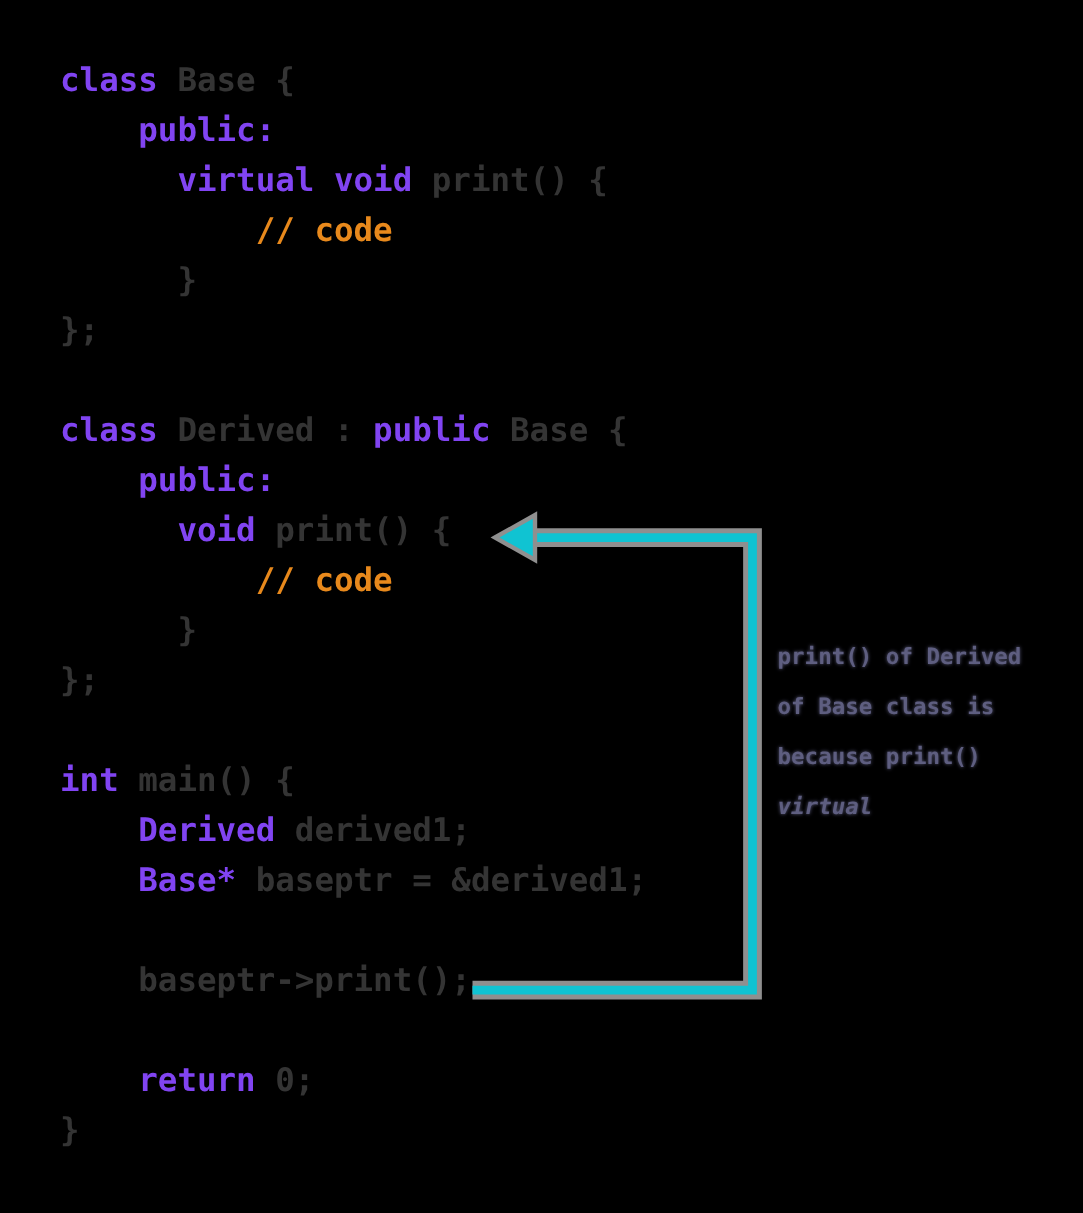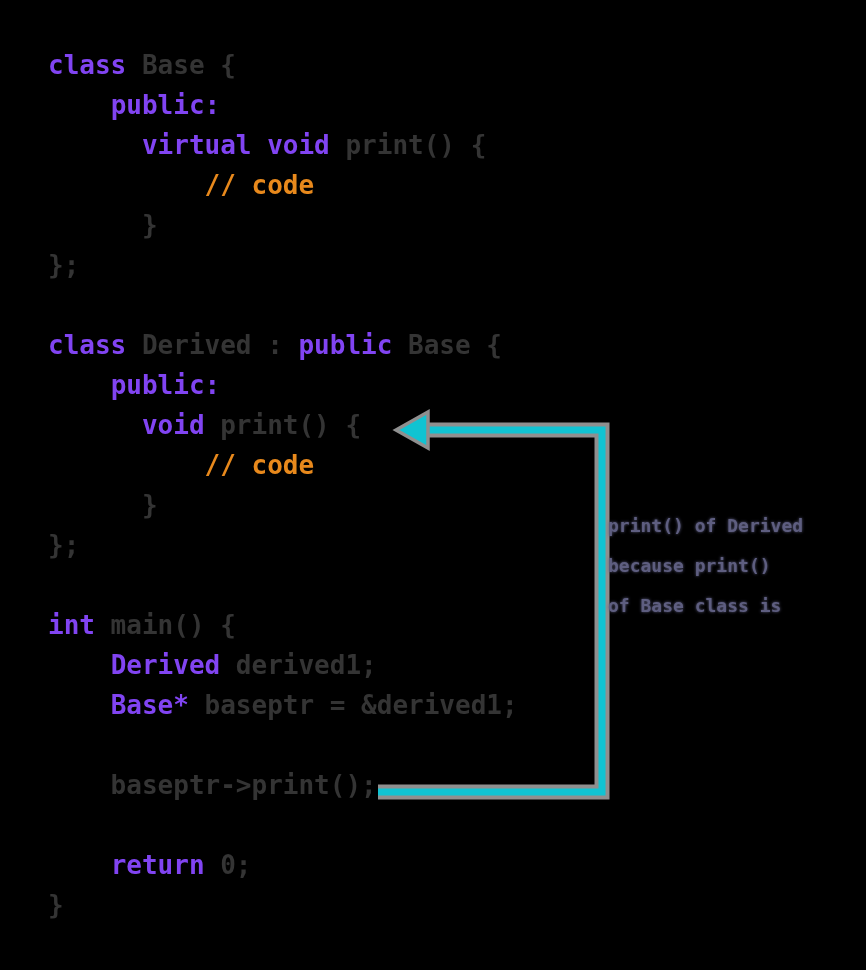--- a/index.html
+++ b/index.html
@@ -28,21 +28,21 @@
   }
   .code-line{height:40px;}
   .tok-keyword{color:var(--keyword);}
   .tok-comment{color:var(--comment);}
   .tok-plain{color:var(--plain);}
   .arrow-svg{position:absolute;left:0;top:0;pointer-events:none;}
   .arrow-outline-path{fill:none;stroke:var(--arrow-outline);stroke-width:15;stroke-linejoin:miter;}
   .arrow-core-path{fill:none;stroke:var(--arrow);stroke-width:7;stroke-linejoin:miter;}
   .arrow-head{fill:var(--arrow);stroke:var(--arrow-outline);stroke-width:3.5;stroke-linejoin:miter;}
   .annotation{
-    position:absolute;left:608px;top:506px;
+    position:absolute;left:622px;top:506px;
     font-family:"DejaVu Sans Mono","Liberation Mono",monospace;
     font-size:18px;font-weight:bold;line-height:40px;
     color:var(--annotation);
     text-shadow:0 0 3px var(--annotation);
     white-space:pre;
   }
   .annotation .em{font-style:italic;}
 </style>
 </head>
 <body>
@@ -50,15 +50,15 @@
 <div class="stage">
 
   <pre class="code" id="code"><div class="code-line"><span class="tok-keyword">class</span><span class="tok-plain"> Base {</span></div><div class="code-line"><span class="tok-plain">    </span><span class="tok-keyword">public:</span></div><div class="code-line"><span class="tok-plain">      </span><span class="tok-keyword">virtual void</span><span class="tok-plain"> print() {</span></div><div class="code-line"><span class="tok-plain">          </span><span class="tok-comment">// code</span></div><div class="code-line"><span class="tok-plain">      }</span></div><div class="code-line"><span class="tok-plain">};</span></div><div class="code-line">&nbsp;</div><div class="code-line"><span class="tok-keyword">class</span><span class="tok-plain"> Derived : </span><span class="tok-keyword">public</span><span class="tok-plain"> Base {</span></div><div class="code-line"><span class="tok-plain">    </span><span class="tok-keyword">public:</span></div><div class="code-line"><span class="tok-plain">      </span><span class="tok-keyword">void</span><span class="tok-plain"> print() {</span></div><div class="code-line"><span class="tok-plain">          </span><span class="tok-comment">// code</span></div><div class="code-line"><span class="tok-plain">      }</span></div><div class="code-line"><span class="tok-plain">};</span></div><div class="code-line">&nbsp;</div><div class="code-line"><span class="tok-keyword">int</span><span class="tok-plain"> main() {</span></div><div class="code-line"><span class="tok-plain">    </span><span class="tok-keyword">Derived</span><span class="tok-plain"> derived1;</span></div><div class="code-line"><span class="tok-plain">    </span><span class="tok-keyword">Base*</span><span class="tok-plain"> baseptr = &amp;derived1;</span></div><div class="code-line">&nbsp;</div><div class="code-line"><span class="tok-plain">    baseptr-&gt;print();</span></div><div class="code-line">&nbsp;</div><div class="code-line"><span class="tok-plain">    </span><span class="tok-keyword">return</span><span class="tok-plain"> 0;</span></div><div class="code-line"><span class="tok-plain">}</span></div></pre>
 
   <svg class="arrow-svg" width="866" height="970" viewBox="0 0 866 970">
     <path class="arrow-outline-path" d="M378 792 L602 792 L602 430 L424 430"></path>
     <path class="arrow-core-path" d="M378 792 L602 792 L602 430 L424 430"></path>
     <polygon class="arrow-head" points="396,430 428,412 428,448"></polygon>
   </svg>
 
-  <div class="annotation" id="annotation"><div class="annotation-line">print() of Derived</div><div class="annotation-line">because print()</div><div class="annotation-line">of Base class is</div></div>
+  <div class="annotation" id="annotation"><div class="annotation-line">print() of Derived</div><div class="annotation-line">of Base class is</div><div class="annotation-line">because print()</div><div class="annotation-line em">virtual</div></div>
 
 </div>
 
 </body></html>

